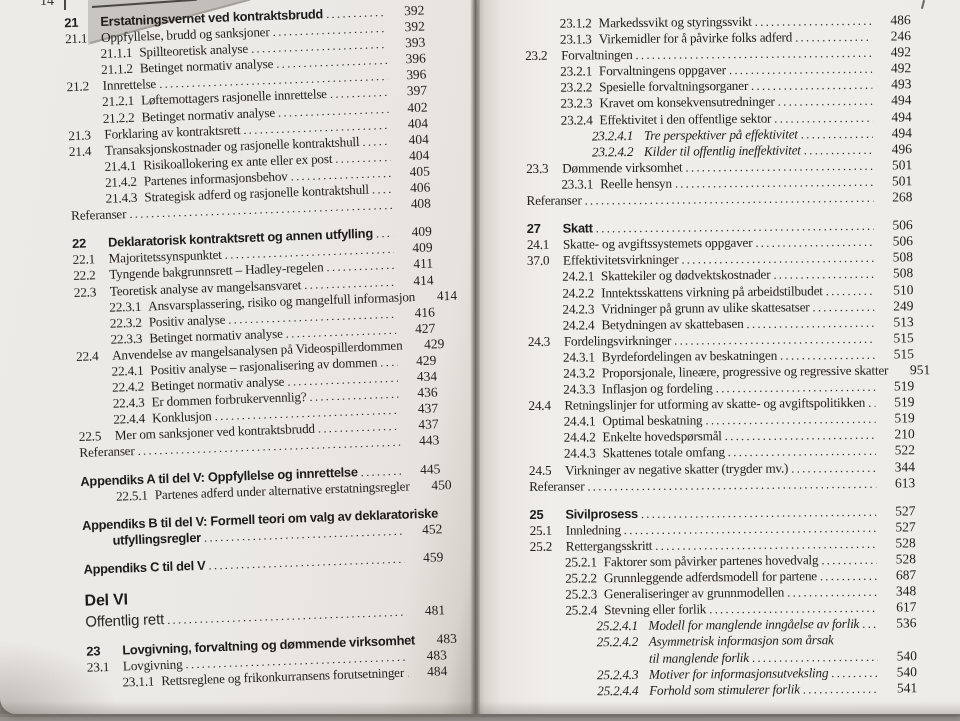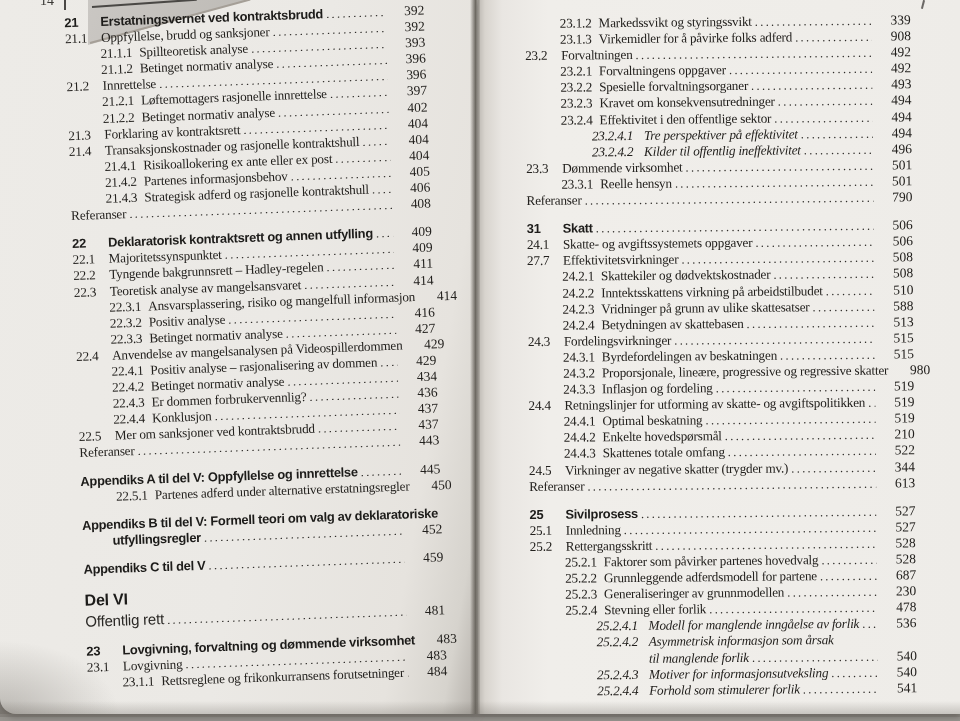--- a/index.html
+++ b/index.html
@@ -338,27 +338,27 @@
         <span class="title">Rettsreglene og frikonkurransens forutsetninger</span>
         <span class="dots"></span>
         <span class="pg">484</span>
       </div>
     </div>
   <div class="toc" id="toc-right">
       <div class="row s2">
         <span class="num">23.1.2</span>
         <span class="title">Markedssvikt og styringssvikt</span>
         <span class="dots"></span>
-        <span class="pg">339</span>
+        <span class="pg">486</span>
       </div>
       <div class="row s2">
         <span class="num">23.1.3</span>
         <span class="title">Virkemidler for å påvirke folks adferd</span>
         <span class="dots"></span>
-        <span class="pg">908</span>
+        <span class="pg">246</span>
       </div>
       <div class="row s1">
         <span class="num">23.2</span>
         <span class="title">Forvaltningen</span>
         <span class="dots"></span>
         <span class="pg">492</span>
       </div>
       <div class="row s2">
         <span class="num">23.2.1</span>
         <span class="title">Forvaltningens oppgaver</span>
@@ -403,58 +403,58 @@
       </div>
       <div class="row s2">
         <span class="num">23.3.1</span>
         <span class="title">Reelle hensyn</span>
         <span class="dots"></span>
         <span class="pg">501</span>
       </div>
       <div class="row ref">
         <span class="title">Referanser</span>
         <span class="dots"></span>
-        <span class="pg">790</span>
+        <span class="pg">268</span>
       </div>
       <div class="gap"></div>
       <div class="row ch">
-        <span class="num">31</span>
+        <span class="num">27</span>
         <span class="title">Skatt</span>
         <span class="dots"></span>
         <span class="pg">506</span>
       </div>
       <div class="row s1">
         <span class="num">24.1</span>
         <span class="title">Skatte- og avgiftssystemets oppgaver</span>
         <span class="dots"></span>
         <span class="pg">506</span>
       </div>
       <div class="row s1">
-        <span class="num">27.7</span>
+        <span class="num">37.0</span>
         <span class="title">Effektivitetsvirkninger</span>
         <span class="dots"></span>
         <span class="pg">508</span>
       </div>
       <div class="row s2">
         <span class="num">24.2.1</span>
         <span class="title">Skattekiler og dødvektskostnader</span>
         <span class="dots"></span>
         <span class="pg">508</span>
       </div>
       <div class="row s2">
         <span class="num">24.2.2</span>
         <span class="title">Inntektsskattens virkning på arbeidstilbudet</span>
         <span class="dots"></span>
         <span class="pg">510</span>
       </div>
       <div class="row s2">
         <span class="num">24.2.3</span>
         <span class="title">Vridninger på grunn av ulike skattesatser</span>
         <span class="dots"></span>
-        <span class="pg">588</span>
+        <span class="pg">249</span>
       </div>
       <div class="row s2">
         <span class="num">24.2.4</span>
         <span class="title">Betydningen av skattebasen</span>
         <span class="dots"></span>
         <span class="pg">513</span>
       </div>
       <div class="row s1">
         <span class="num">24.3</span>
         <span class="title">Fordelingsvirkninger</span>
@@ -464,21 +464,21 @@
       <div class="row s2">
         <span class="num">24.3.1</span>
         <span class="title">Byrdefordelingen av beskatningen</span>
         <span class="dots"></span>
         <span class="pg">515</span>
       </div>
       <div class="row s2">
         <span class="num">24.3.2</span>
         <span class="title">Proporsjonale, lineære, progressive og regressive skatter</span>
         <span class="dots"></span>
-        <span class="pg">980</span>
+        <span class="pg">951</span>
       </div>
       <div class="row s2">
         <span class="num">24.3.3</span>
         <span class="title">Inflasjon og fordeling</span>
         <span class="dots"></span>
         <span class="pg">519</span>
       </div>
       <div class="row s1">
         <span class="num">24.4</span>
         <span class="title">Retningslinjer for utforming av skatte- og avgiftspolitikken</span>
@@ -542,27 +542,27 @@
       <div class="row s2">
         <span class="num">25.2.2</span>
         <span class="title">Grunnleggende adferdsmodell for partene</span>
         <span class="dots"></span>
         <span class="pg">687</span>
       </div>
       <div class="row s2">
         <span class="num">25.2.3</span>
         <span class="title">Generaliseringer av grunnmodellen</span>
         <span class="dots"></span>
-        <span class="pg">230</span>
+        <span class="pg">348</span>
       </div>
       <div class="row s2">
         <span class="num">25.2.4</span>
         <span class="title">Stevning eller forlik</span>
         <span class="dots"></span>
-        <span class="pg">478</span>
+        <span class="pg">617</span>
       </div>
       <div class="row s3">
         <span class="num">25.2.4.1</span>
         <span class="title">Modell for manglende inngåelse av forlik</span>
         <span class="dots"></span>
         <span class="pg">536</span>
       </div>
       <div class="row s3">
         <span class="num">25.2.4.2</span>
         <span class="title">Asymmetrisk informasjon som årsak</span>

